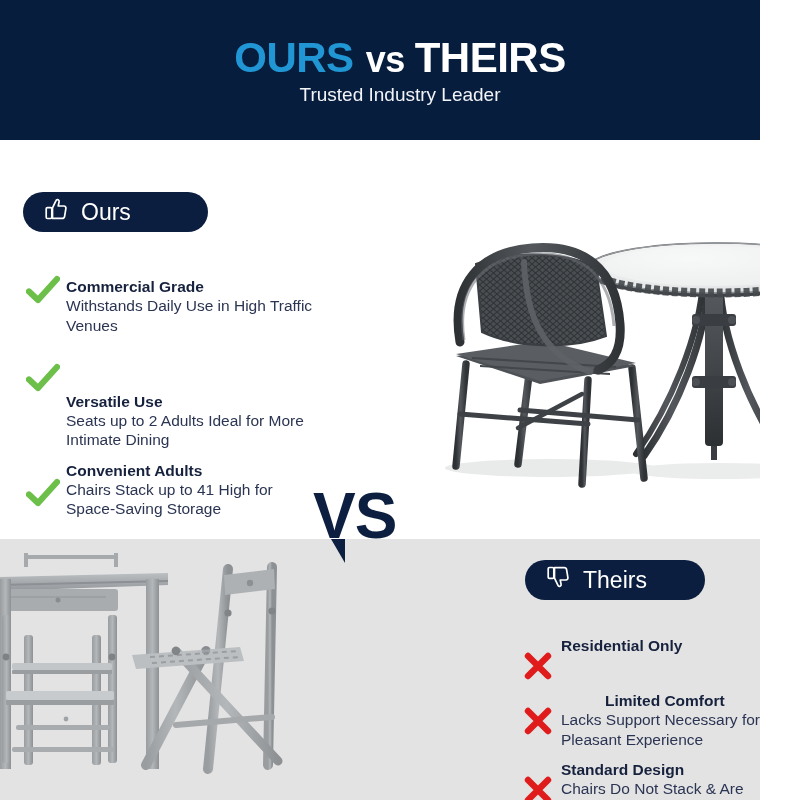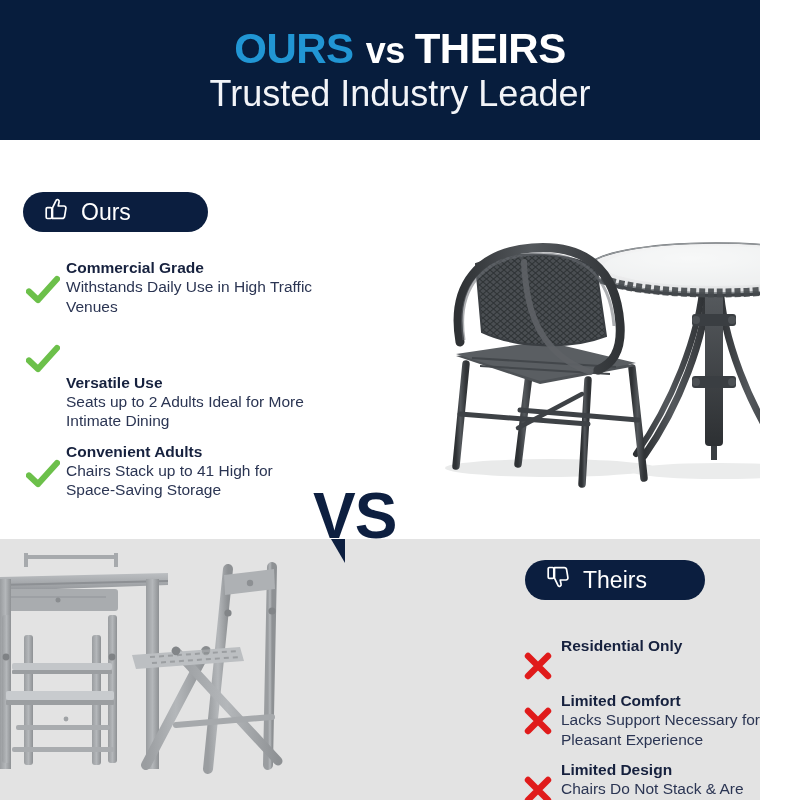--- a/index.html
+++ b/index.html
@@ -35,21 +35,21 @@
     font-weight: bold;
     letter-spacing: -0.5px;
     line-height: 1;
     white-space: nowrap;
     margin: 0 0 6px 0;
   }
   .title-ours { color: #2196d4; }
   .title-vs   { color: #ffffff; font-size: 36px; }
   .title-theirs { color: #ffffff; }
   .header-sub {
-    font-size: 36px;
+    font-size: 19px;
     color: #f2f4f8;
     font-weight: normal;
     line-height: 1;
     white-space: nowrap;
   }
 
   
   .band-white {
     position: absolute;
     left: 0; top: 140px;
@@ -244,21 +244,21 @@
 
   <div class="feature-list" id="pros-list">
 
     <div class="feature-row">
       <span class="feature-mark">
         <svg class="check-icon" width="34" height="30" viewBox="0 0 34 30" xmlns="http://www.w3.org/2000/svg">
           <path d="M3 16.5 L12 25 L31 4" fill="none" stroke="#6cc04a" stroke-width="6.2" stroke-linecap="round" stroke-linejoin="round"></path>
         </svg>
       </span>
       <span class="feature-text">
-        <span class="feature-title" style="display: block;">Commercial Grade</span>
+        <span class="feature-title" style="display: block; margin-top: 19px;">Commercial Grade</span>
         <span class="feature-desc" style="display: block;">Withstands Daily Use in High Traffic Venues</span>
       </span>
     </div>
 
     <div class="feature-row">
       <span class="feature-mark">
         <svg class="check-icon" width="34" height="30" viewBox="0 0 34 30" xmlns="http://www.w3.org/2000/svg">
           <path d="M3 16.5 L12 25 L31 4" fill="none" stroke="#6cc04a" stroke-width="6.2" stroke-linecap="round" stroke-linejoin="round"></path>
         </svg>
       </span>
@@ -378,32 +378,32 @@
       </span>
     </div>
 
     <div class="feature-row">
       <span class="feature-mark">
         <svg class="x-icon" width="30" height="28" viewBox="0 0 30 28" xmlns="http://www.w3.org/2000/svg">
           <path d="M5 4 L25 24 M25 4 L5 24" fill="none" stroke="#e01b1b" stroke-width="6.4" stroke-linecap="round"></path>
         </svg>
       </span>
       <span class="feature-text">
-        <span class="feature-title" style="display: block;">Limited Comfort</span>
+        <span class="feature-title" style="display: block; margin-left: 44px;">Limited Comfort</span>
         <span class="feature-desc" style="display: block;">Lacks Support Necessary for a Pleasant Experience</span>
       </span>
     </div>
 
     <div class="feature-row">
       <span class="feature-mark">
         <svg class="x-icon" width="30" height="28" viewBox="0 0 30 28" xmlns="http://www.w3.org/2000/svg">
           <path d="M5 4 L25 24 M25 4 L5 24" fill="none" stroke="#e01b1b" stroke-width="6.4" stroke-linecap="round"></path>
         </svg>
       </span>
       <span class="feature-text">
-        <span class="feature-title" style="display: block;">Limited Design</span>
+        <span class="feature-title" style="display: block;">Standard Design</span>
         <span class="feature-desc" style="display: block;">Chairs Do Not Stack &amp; Are Inconvenient to Move</span>
       </span>
     </div>
 
   </div>
 
 </div>
 
 </body></html>

